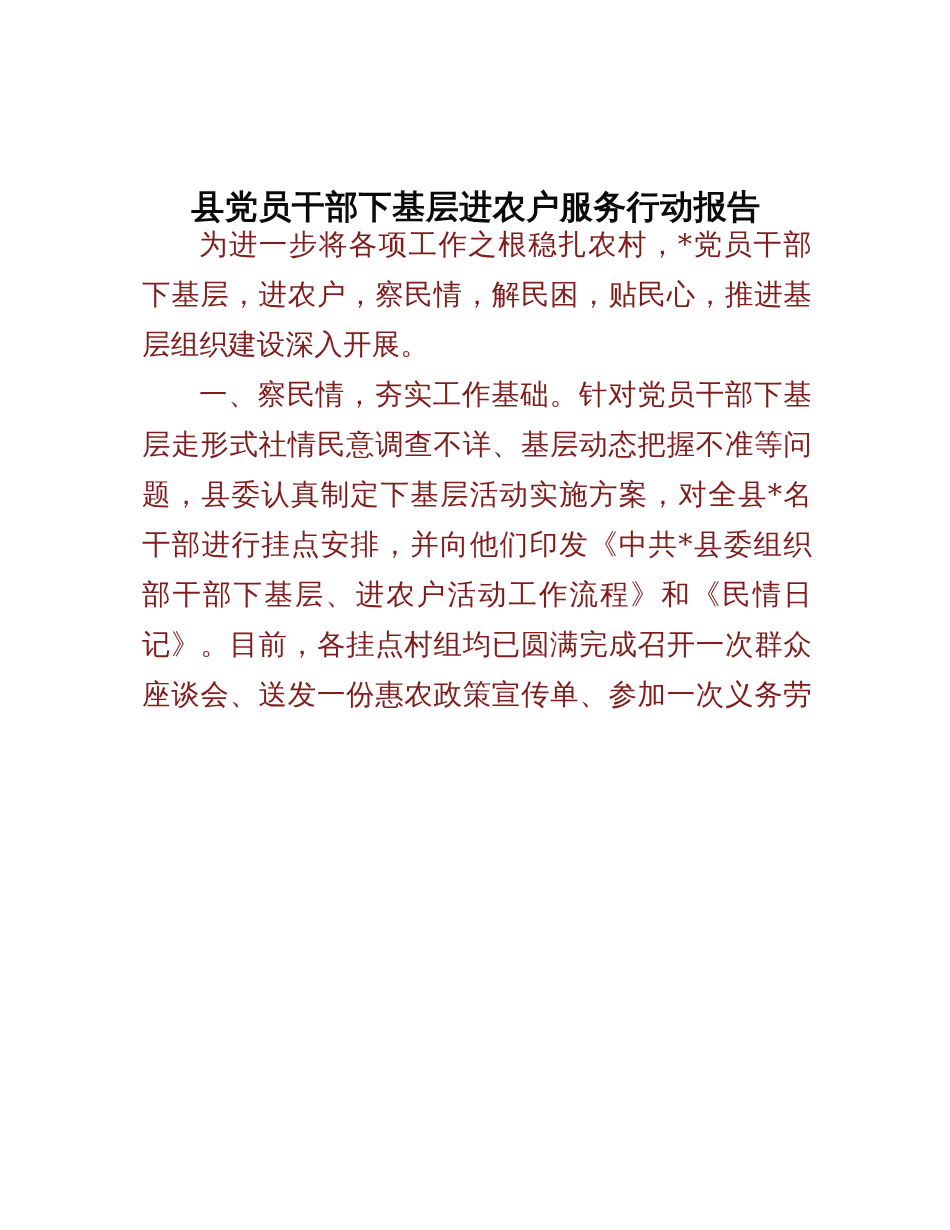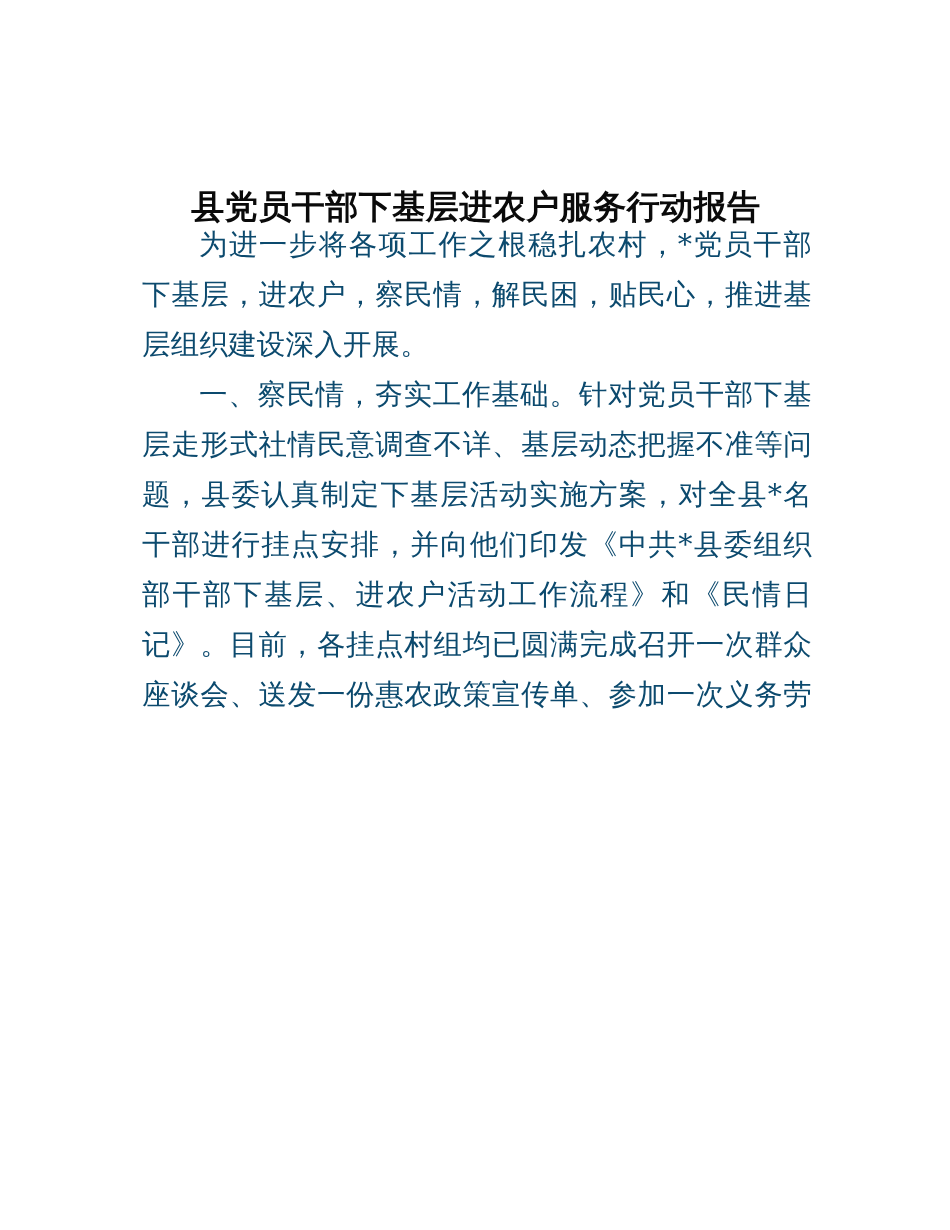--- a/index.html
+++ b/index.html
@@ -43,21 +43,21 @@
     width: 670px;
   }
   .para {
     margin: 0 0 0 0;
     font-size: 28.5px;
     line-height: 50px;
     text-align: justify;
     text-justify: inter-character;
     text-align-last: left;
     letter-spacing: 0.2px;
-    color: #0c4a6e;
+    color: #7f1d1d;
     word-break: break-all;
     overflow-wrap: anywhere;
     text-indent: 2em;
   }
   .para + .para {
     margin-top: 0px;
   }
   .para.clipped {
     
     max-height: 350px;

